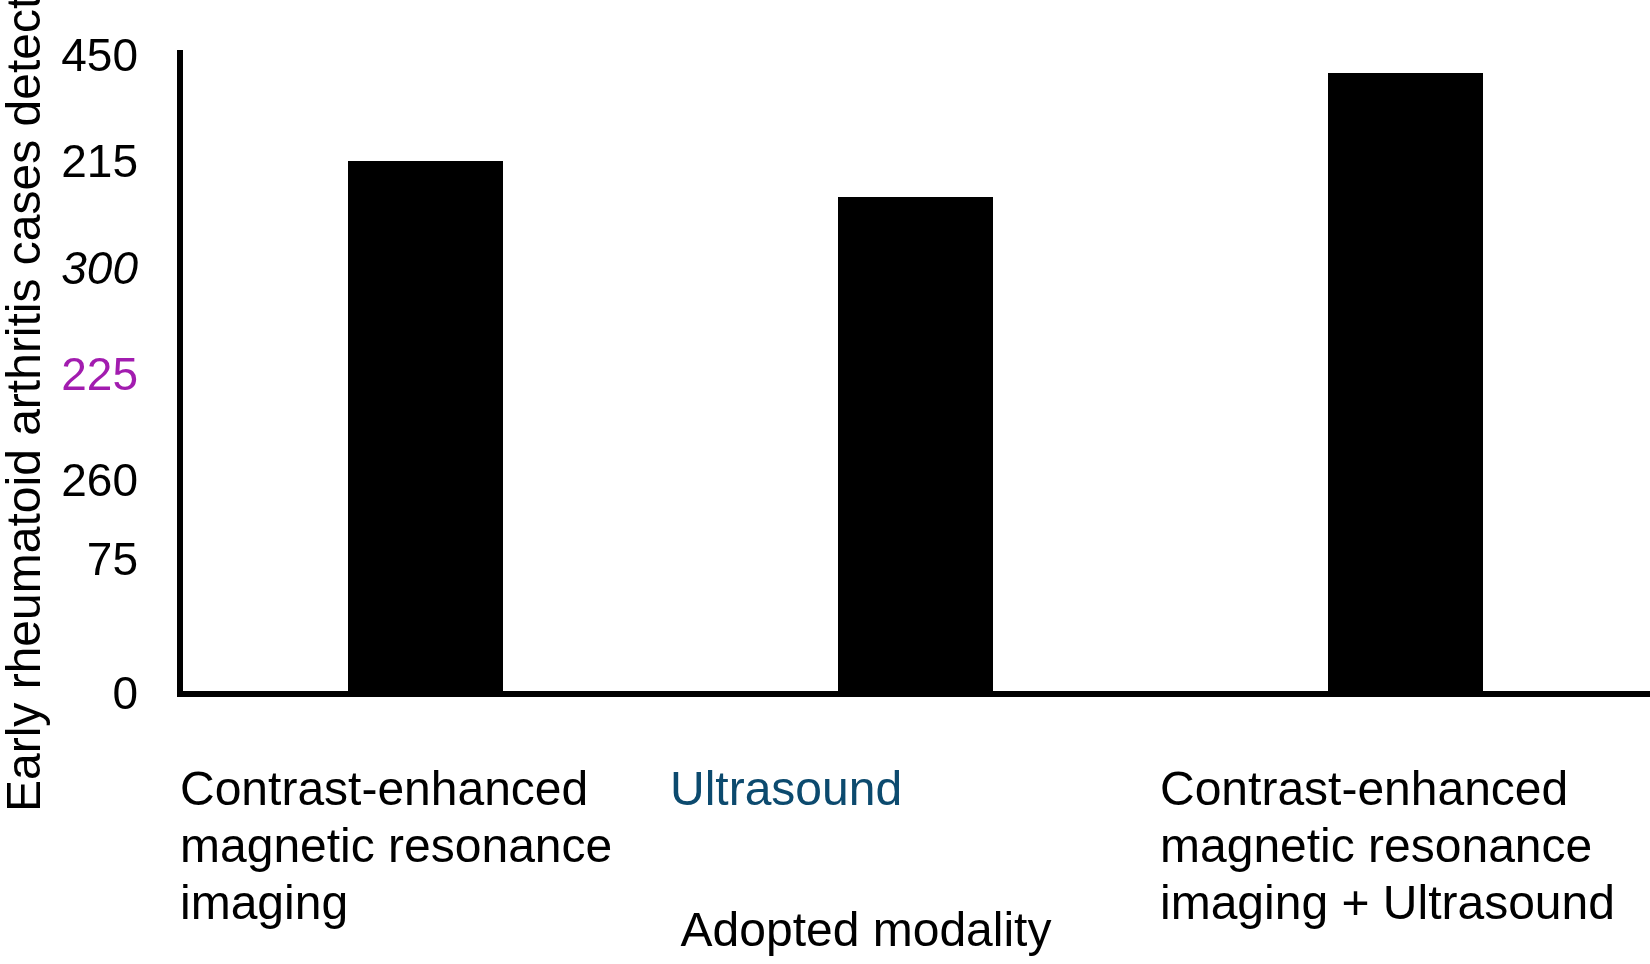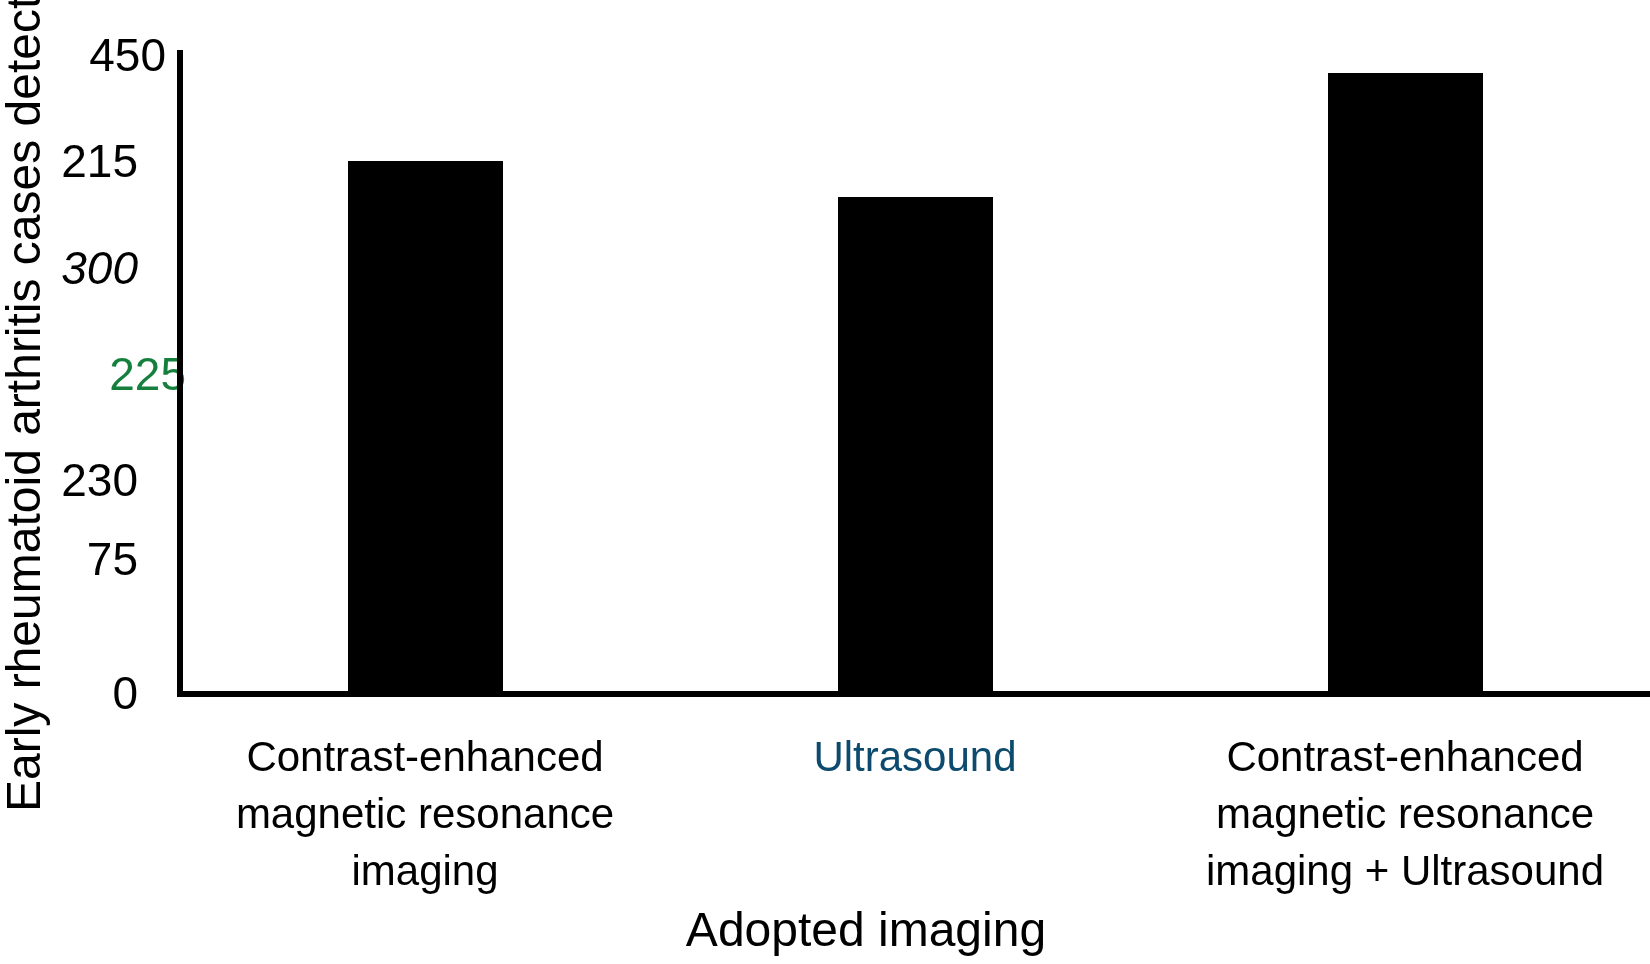--- a/index.html
+++ b/index.html
@@ -50,24 +50,24 @@
     line-height: 46px;
     text-align: right;
     font-size: 46px;
   }
   .bar {
     position: absolute;
     background: #000000;
   }
   .category-label {
     position: absolute;
-    top: 728px;
+    top: 760px;
     width: 490px;
-    text-align: center;
-    font-size: 42px;
+    text-align: left;
+    font-size: 48px;
     line-height: 57px;
     white-space: pre-line;
   }
   .x-axis-title {
     position: absolute;
     left: 566px;
     top: 905px;
     width: 600px;
     text-align: center;
     font-size: 48px;
@@ -77,25 +77,25 @@
 </head>
 <body>
 
 <div id="screenshot" style="background: rgb(255, 255, 255);">
 
   <div class="y-axis-title">Early rheumatoid arthritis cases detect</div>
 
   <div id="y-ticks">
       <div class="y-tick" style="top: 670px; color: rgb(0, 0, 0);">0</div>
       <div class="y-tick" style="top: 536px; color: rgb(0, 0, 0);">75</div>
-      <div class="y-tick" style="top: 457px; color: rgb(0, 0, 0);">230</div>
-      <div class="y-tick" style="top: 351px; color: #15803d; padding-left: 48px;">225</div>
+      <div class="y-tick" style="top: 457px; color: rgb(0, 0, 0);">260</div>
+      <div class="y-tick" style="top: 351px; color: #a21caf;">225</div>
       <div class="y-tick" style="top: 245px; color: rgb(0, 0, 0); font-style: italic;">300</div>
       <div class="y-tick" style="top: 138px; color: rgb(0, 0, 0);">215</div>
-      <div class="y-tick" style="top: 32px; color: rgb(0, 0, 0); margin-left: 28px;">450</div>
+      <div class="y-tick" style="top: 32px; color: rgb(0, 0, 0);">450</div>
     </div>
 
   <div class="y-axis-line" style="background: rgb(0, 0, 0);"></div>
   <div class="x-axis-line" style="background: rgb(0, 0, 0);"></div>
 
   <div id="bars">
       <div class="bar" style="left: 348px; width: 155px; top: 161px; height: 532px; background: rgb(0, 0, 0);"></div>
       <div class="bar" style="left: 838px; width: 155px; top: 197px; height: 496px; background: rgb(0, 0, 0);"></div>
       <div class="bar" style="left: 1328px; width: 155px; top: 73px; height: 620px; background: rgb(0, 0, 0);"></div>
     </div>
@@ -103,15 +103,15 @@
   <div id="category-labels">
       <div class="category-label" style="left: 180px; color: rgb(0, 0, 0);">Contrast-enhanced
 magnetic resonance
 imaging</div>
       <div class="category-label" style="left: 670px; color: #0c4a6e;">Ultrasound</div>
       <div class="category-label" style="left: 1160px; color: rgb(0, 0, 0);">Contrast-enhanced
 magnetic resonance
 imaging + Ultrasound</div>
     </div>
 
-  <div class="x-axis-title">Adopted imaging</div>
+  <div class="x-axis-title">Adopted modality</div>
 
 </div>
 
 </body></html>

